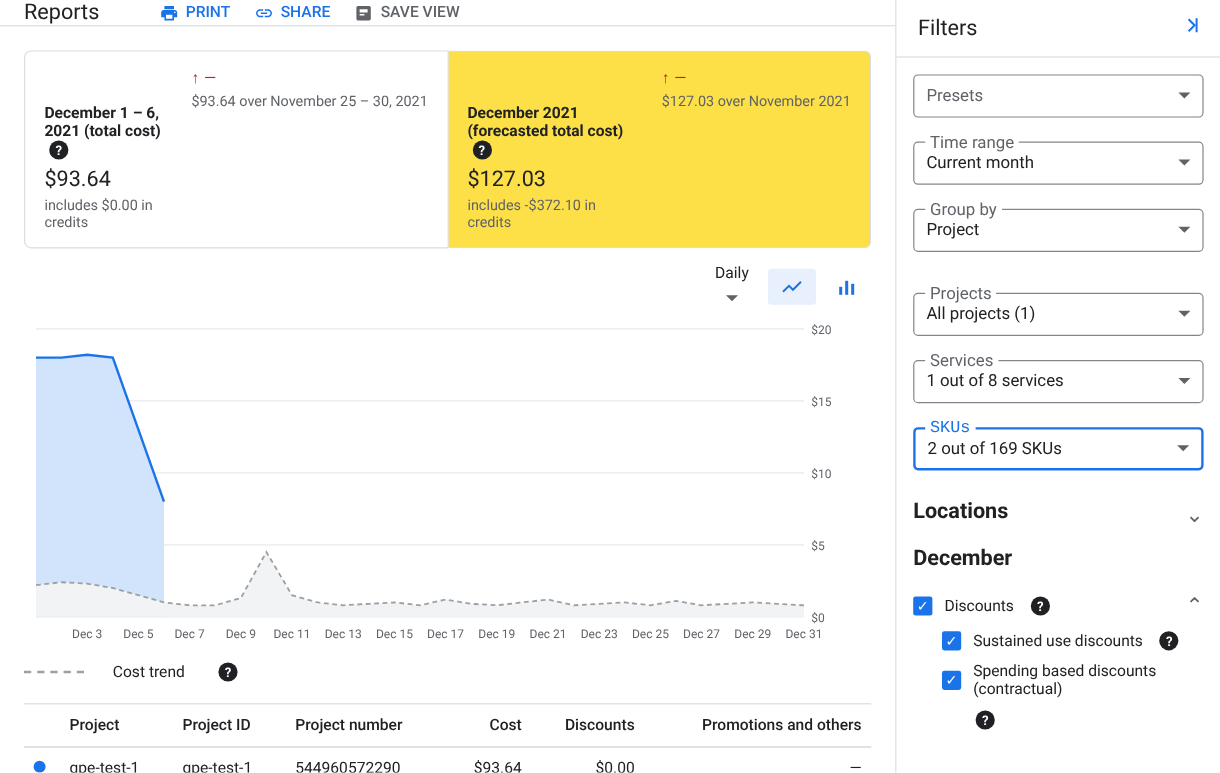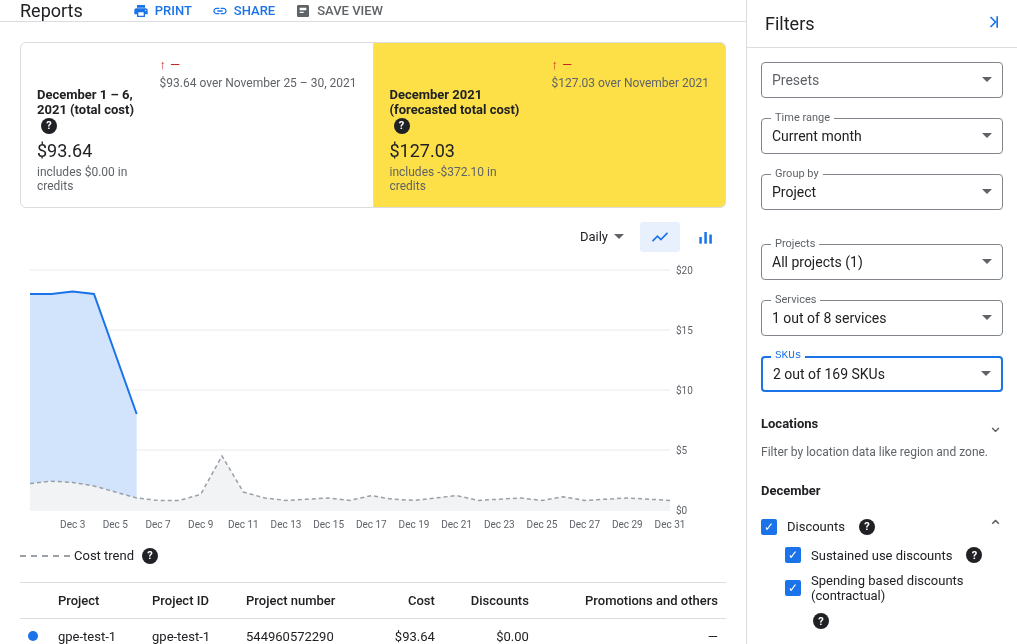--- a/index.html
+++ b/index.html
@@ -28,49 +28,49 @@
 .card-left { flex: 1; }
 .card-title { font-size: 13px; font-weight: bold; margin-bottom: 6px; margin-top: 30px; }
 .card-amount { font-size: 18px; margin-bottom: 4px; }
 .card-sub { font-size: 12px; color: #5f6368; }
 .card-right { min-width: 150px; }
 .card-delta { font-size: 13px; display: flex; align-items: center; gap: 4px; color: #c5221f; margin-bottom: 4px; }
 .help-icon { display: inline-flex; width: 16px; height: 16px; background: #202124; color: #fff; border-radius: 50%; align-items: center; justify-content: center; font-size: 11px; font-weight: bold; margin-left: 4px; }
 
 
 .chart-controls { display: flex; justify-content: flex-end; align-items: center; padding: 14px 20px 8px; gap: 16px; }
-.daily-dd { display: flex; align-items: center; gap: 6px; font-size: 13px; cursor: pointer; }
+.daily-dd { display: flex; align-items: center; gap: 6px; font-size: 13px; cursor: pointer; flex-direction: column; }
 .toggle-group { display: flex; gap: 6px; }
 .toggle-btn { width: 40px; height: 30px; display: flex; align-items: center; justify-content: center; border-radius: 3px; color: #1a73e8; cursor: pointer; }
 .toggle-btn.active { background: #e8f0fe; }
 
 
 .chart-wrap { padding: 0 20px; }
 .chart { width: 100%; height: 280px; position: relative; }
-.legend { display: flex; align-items: center; gap: 4px; padding: 8px 20px 18px; font-size: 13px; }
+.legend { display: flex; align-items: center; gap: 24px; padding: 8px 20px 18px; font-size: 13px; }
 .legend-line { width: 50px; border-top: 2px dashed #9aa0a6; }
 
 
 .table-wrap { padding: 0 20px; }
 table { width: 100%; border-collapse: collapse; font-size: 13px; }
 th { text-align: left; padding: 10px 8px; border-top: 1px solid #dadce0; border-bottom: 1px solid #dadce0; font-weight: 500; }
 td { padding: 10px 8px; }
 th.r, td.r { text-align: right; }
 .dot { width: 10px; height: 10px; background: #1a73e8; border-radius: 50%; display: inline-block; }
 .scrollbar { height: 10px; background: #c0c0c0; margin: 4px 20px 0; }
 
 
 .filters-body { padding: 14px 14px 0 14px; overflow-y: auto; }
 .f-select { position: relative; margin-bottom: 20px; }
-.f-select-label { position: absolute; top: -7px; left: 10px; background: #fff; padding: 0 4px; font-size: 11px; color: #5f6368; }
+.f-select-label { position: absolute; top: -7px; left: 10px; background: #fff; padding: 0 4px; font-size: 14px; color: #5f6368; }
 .f-select-label.blue { color: #1a73e8; font-family: Liberation Mono, monospace; }
 .f-select-box { border: 1px solid #80868b; border-radius: 4px; height: 36px; display: flex; align-items: center; justify-content: space-between; padding: 0 10px; cursor: pointer; font-size: 14px; }
 .f-select-box.presets { color: #5f6368; text-align: center; }
 .f-select-box.blue { border: 2px solid #1a73e8; }
-.f-section-title { font-size: 13px; font-weight: bold; margin: 4px 0 8px; }
+.f-section-title { font-size: 18px; font-weight: bold; margin: 4px 0 8px; }
 .f-expand { display: flex; justify-content: space-between; align-items: center; margin-bottom: 6px; cursor: pointer; }
 .f-sub { font-size: 12px; color: #5f6368; margin-bottom: 20px; }
 .checkbox-row { display: flex; align-items: center; gap: 10px; margin-bottom: 10px; font-size: 13px; }
 .checkbox-row.indent { margin-left: 24px; }
 .cb { width: 16px; height: 16px; background: #1a73e8; border-radius: 2px; display: flex; align-items: center; justify-content: center; color: #fff; font-size: 12px; flex-shrink: 0; }
 .arrow-down { border: 5px solid transparent; border-top: 5px solid #5f6368; margin-top: 4px; }
 .chev { font-size: 18px; color: #5f6368; }
 </style>
 </head>
 <body>
@@ -285,21 +285,20 @@
         <div class="f-select-box blue">
             <span>2 out of 169 SKUs</span>
             <span class="arrow-down"></span>
           </div>
       </div>
 
       <div class="f-expand">
         <span class="f-section-title">Locations</span>
         <span class="chev">⌄</span>
       </div>
-      <div class="f-sub">Filter by location data like region and zone.</div>
 
       <div class="f-expand" style="margin-bottom:10px">
         <span class="f-section-title">December</span>
       </div>
       <div class="checkbox-row">
         <span class="cb">✓</span>
         <span>Discounts</span>
         <span class="help-icon">?</span>
         <span style="margin-left:auto" class="chev">⌃</span>
       </div>

